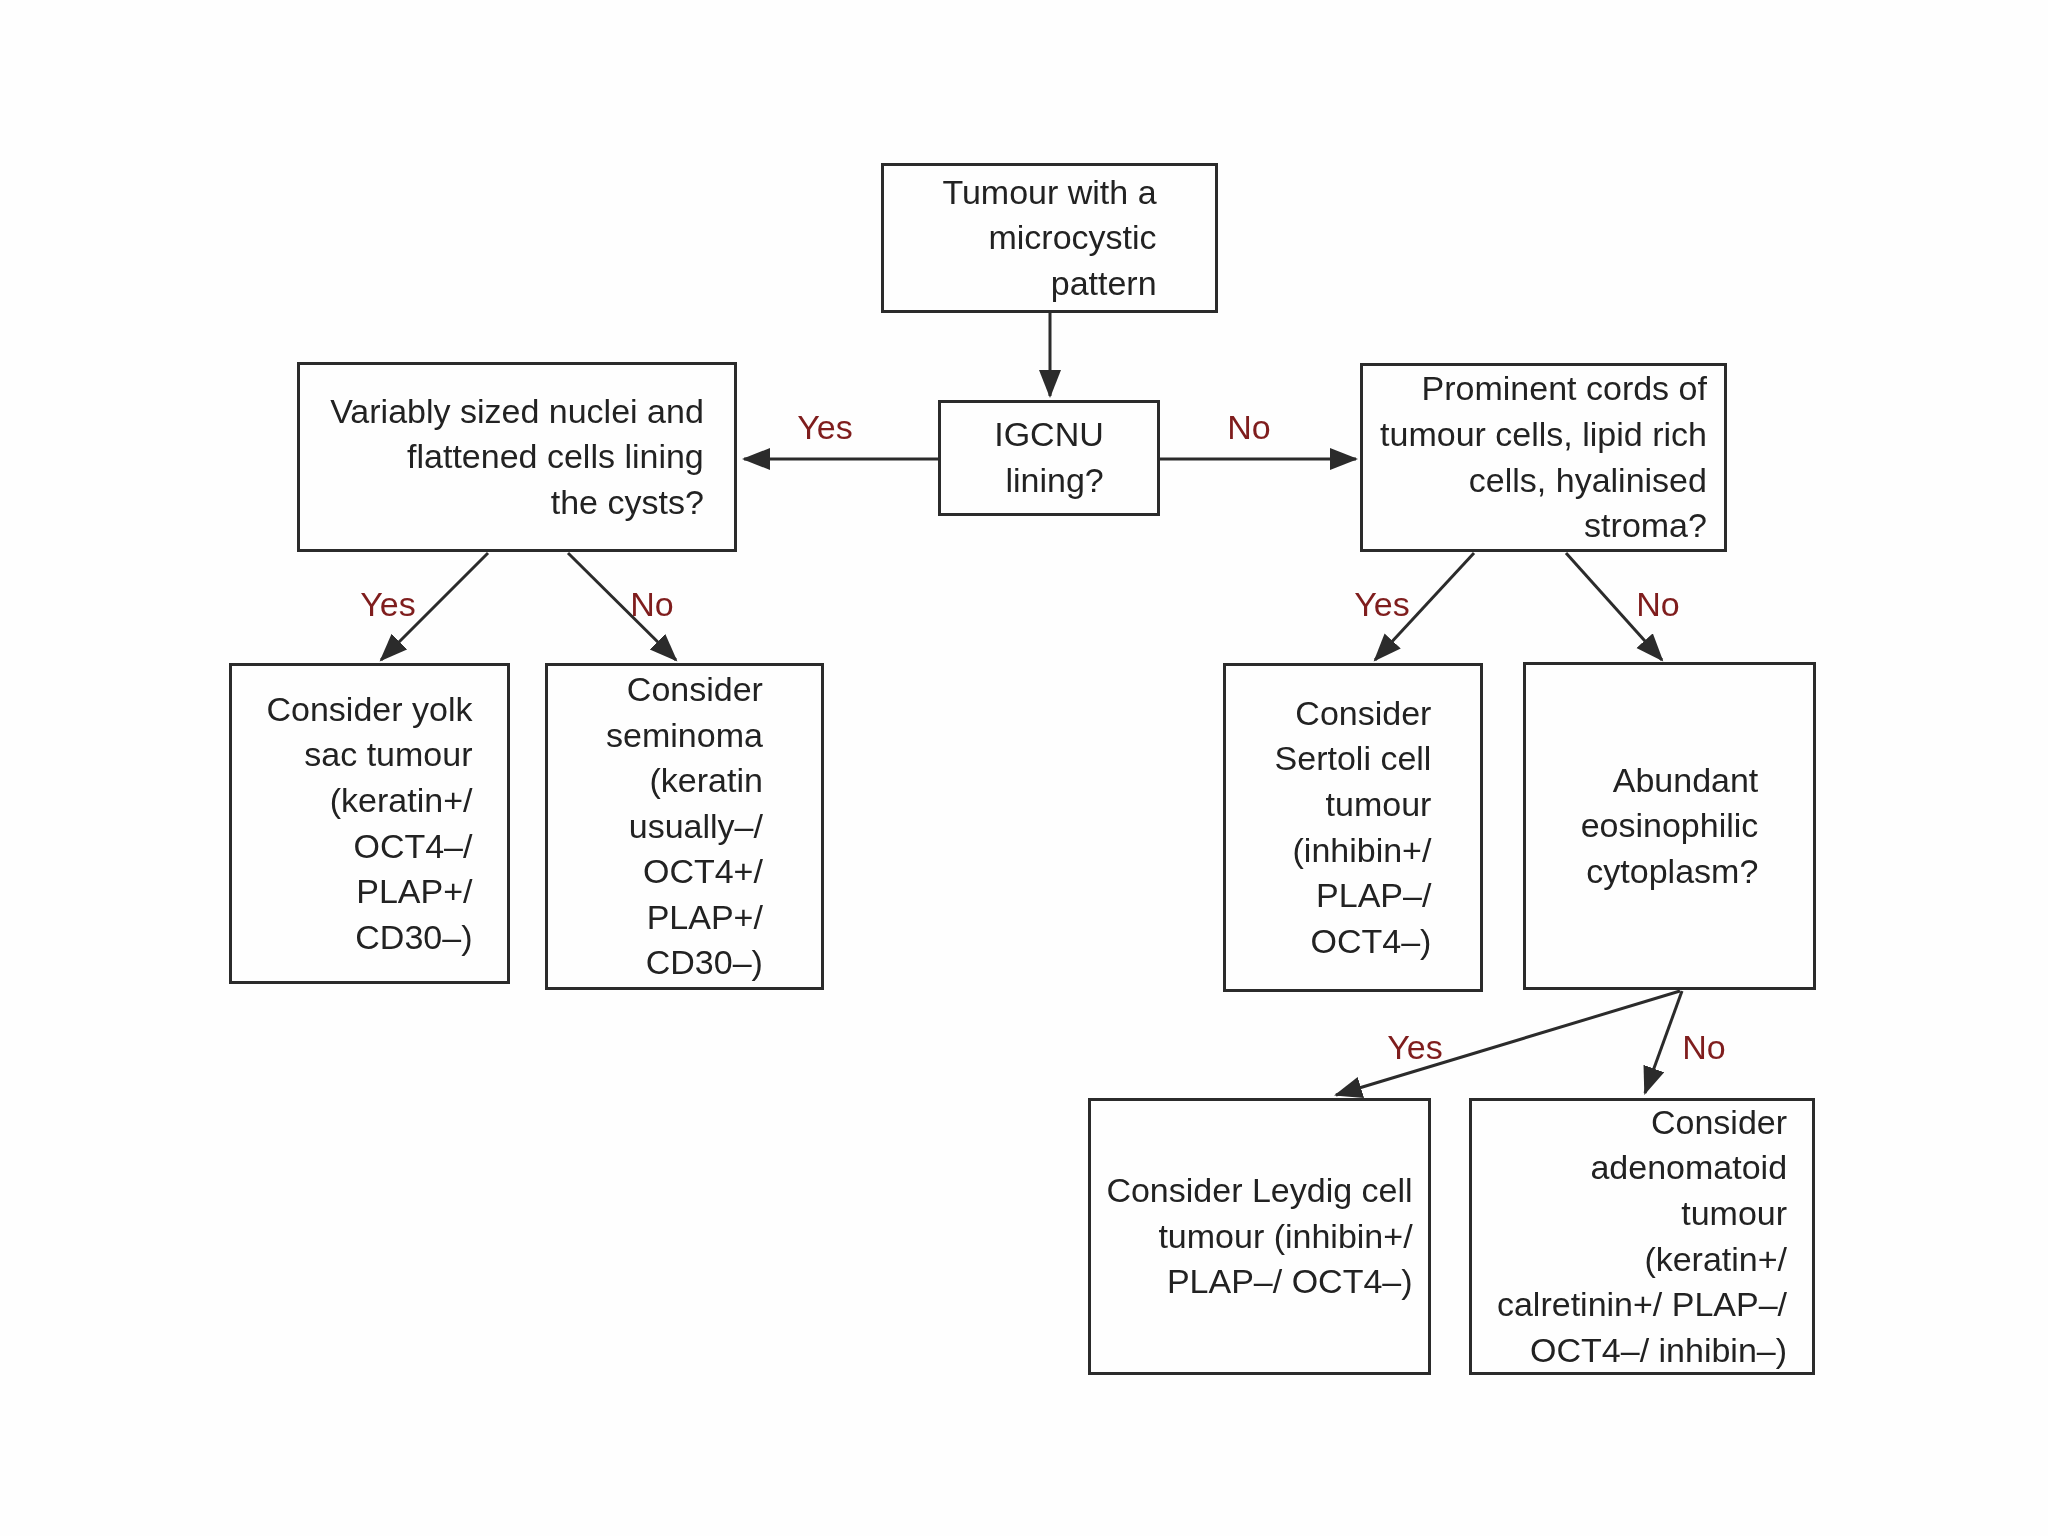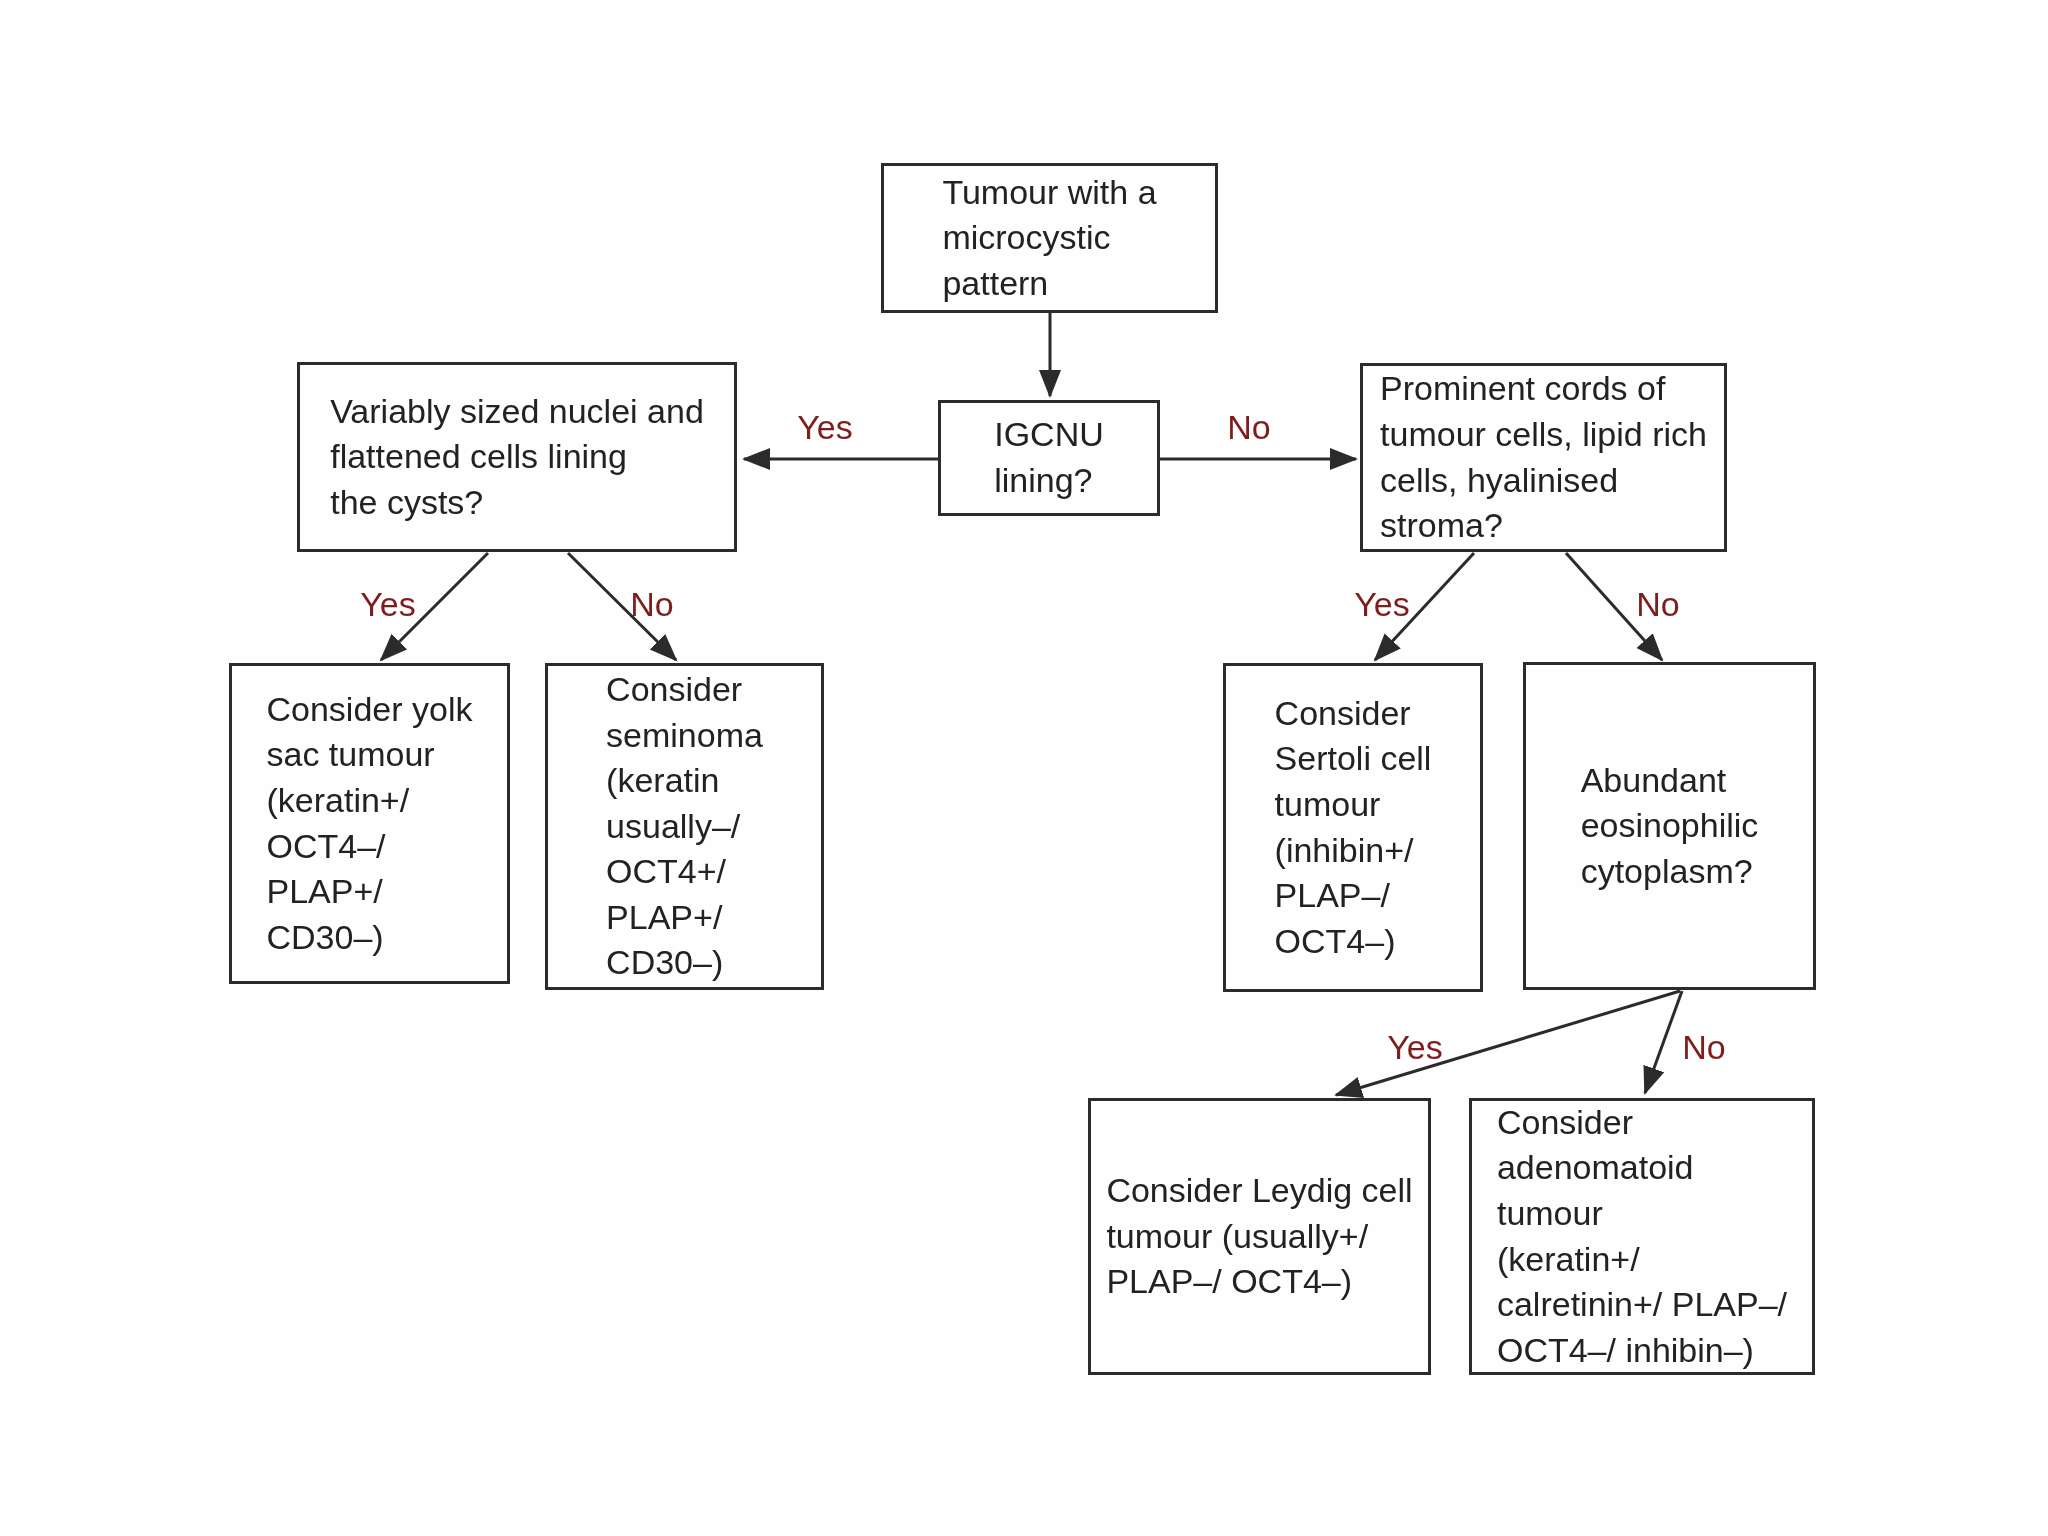--- a/index.html
+++ b/index.html
@@ -23,21 +23,21 @@
     width: 2048px;
     height: 1536px;
   }
   .node {
     position: absolute;
     border: 3px solid #2b2b2b;
     background: #fefefe;
     display: flex;
     align-items: center;
     justify-content: center;
-    text-align: left;
+    text-align: right;
     white-space: pre-line;
     font-size: 34px;
     line-height: 1.34;
     color: #222222;
     box-sizing: border-box;
   }
   .edge-label {
     position: absolute;
     width: 120px;
     margin-left: -60px;
@@ -118,21 +118,21 @@
   <div class="node n-sertoli">Consider
 Sertoli cell
 tumour
 (inhibin+/
 PLAP–/
 OCT4–)</div>
   <div class="node n-abundant">Abundant
 eosinophilic
 cytoplasm?</div>
   <div class="node n-leydig">Consider Leydig cell
-tumour (usually+/
+tumour (inhibin+/
 PLAP–/ OCT4–)</div>
   <div class="node n-adenomatoid">Consider
 adenomatoid
 tumour
 (keratin+/
 calretinin+/ PLAP–/
 OCT4–/ inhibin–)</div>
 
   <span class="edge-label l-igcnu-yes">Yes</span>
   <span class="edge-label l-igcnu-no">No</span>

